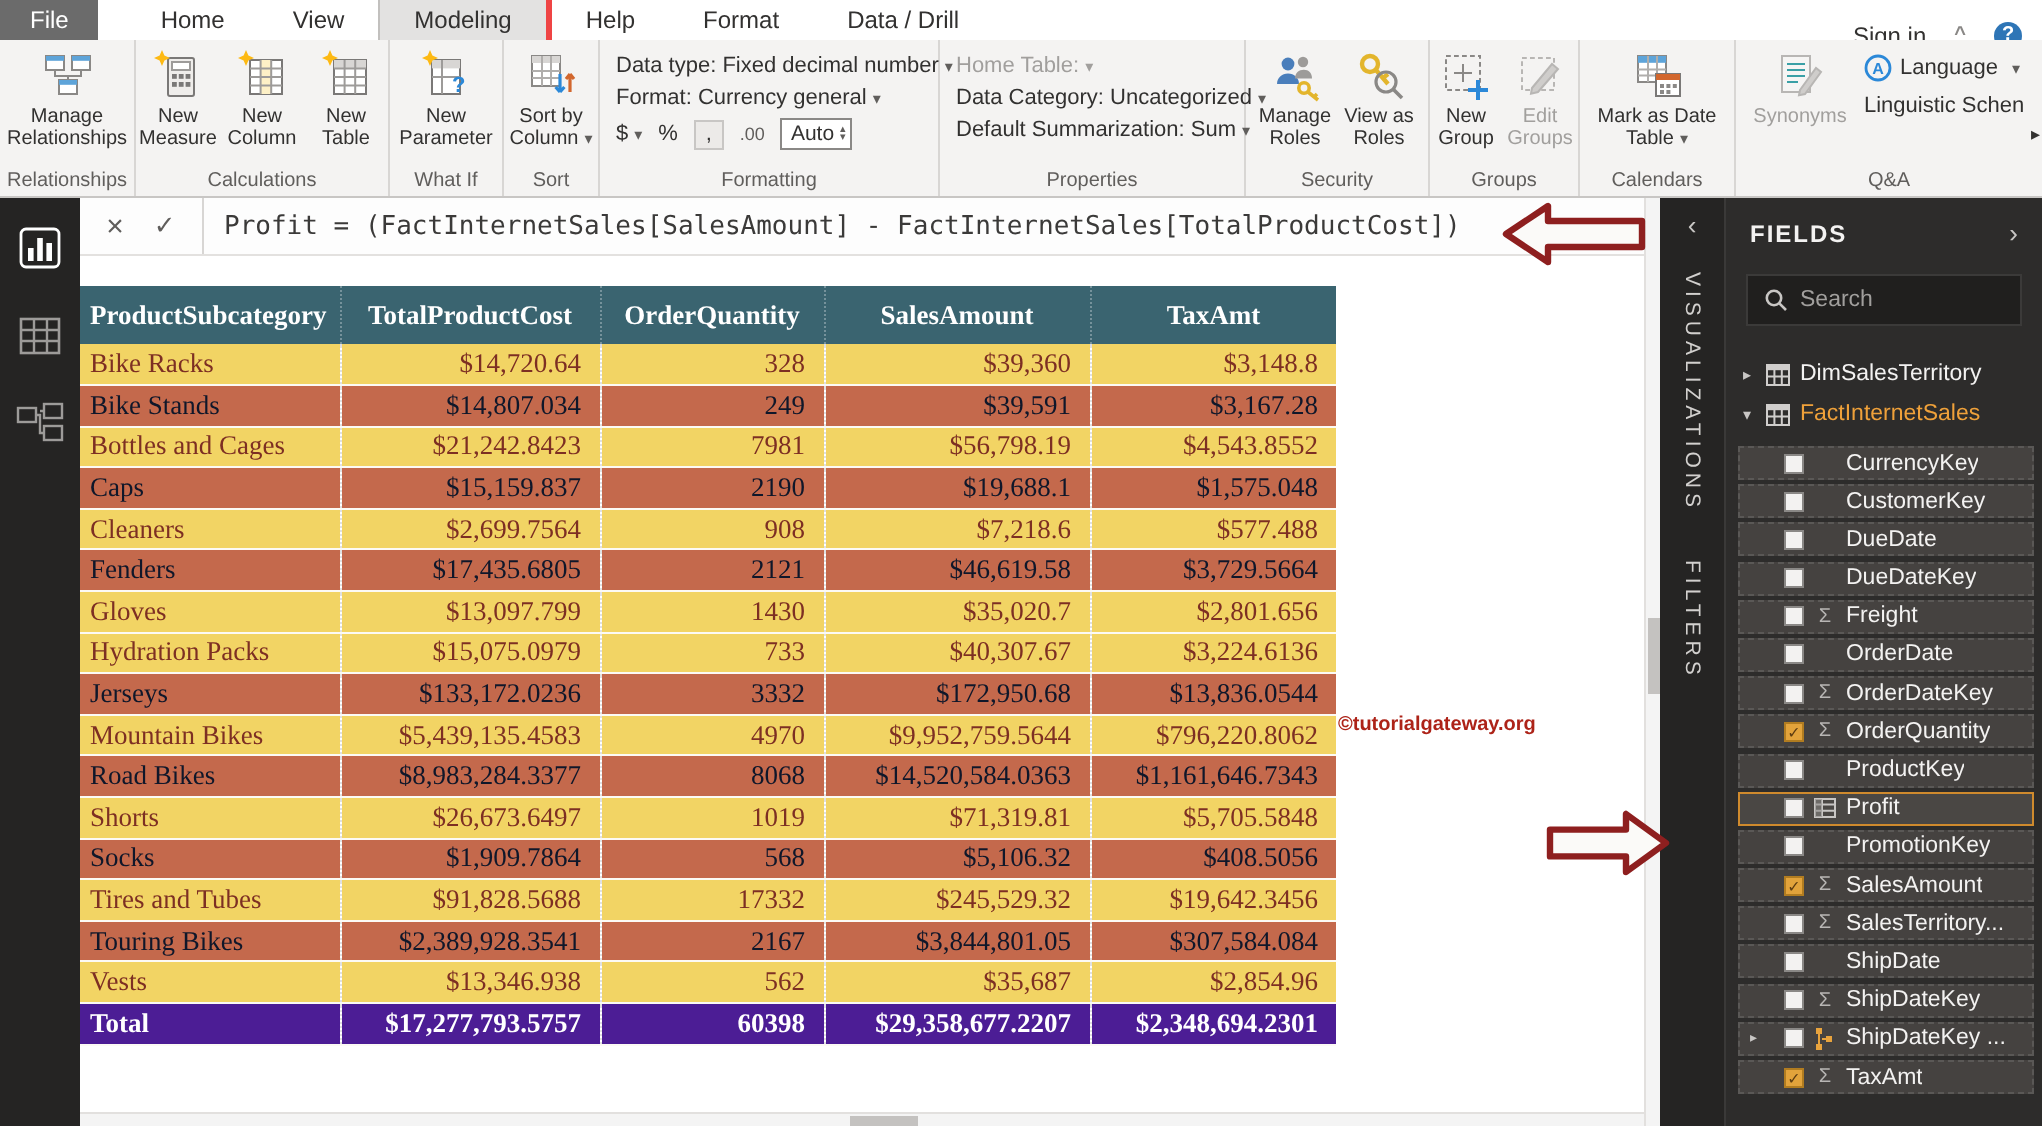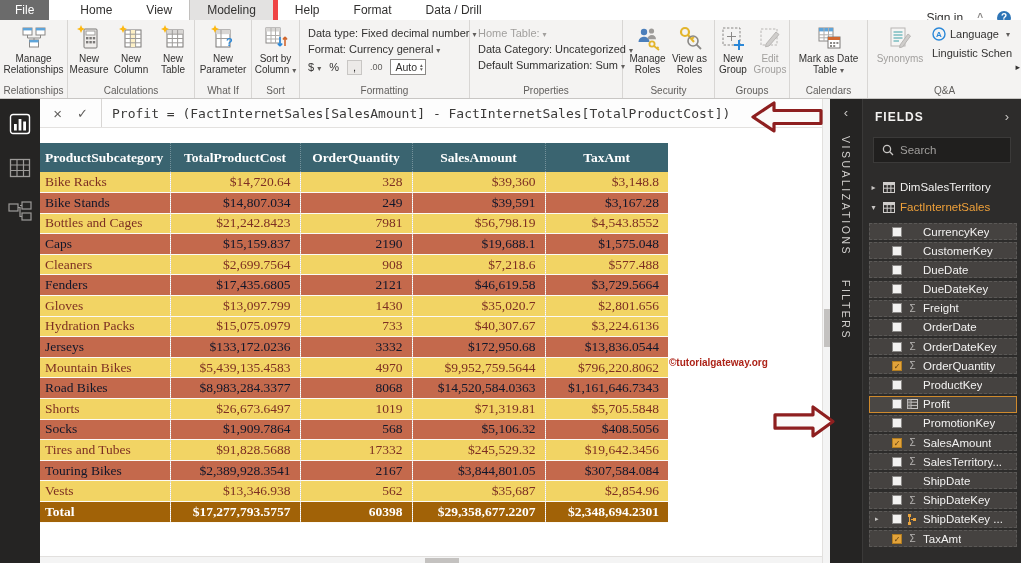--- a/index.html
+++ b/index.html
@@ -5,21 +5,21 @@
   * { margin:0; padding:0; box-sizing:border-box; }
   html,body { width:1021px; height:563px; overflow:hidden; background:#fff;
     font-family:"Liberation Sans","DejaVu Sans",sans-serif; }
   body { position:relative; font-size:12px; color:#323130; }
 
   
   #tabbar { position:absolute; left:0; top:0; width:1021px; height:36px;
     background:#fff; border-bottom:1px solid #dddbd9; display:flex; align-items:stretch; }
   .tab { line-height:20px; padding:0 17px; font-size:12px; color:#323130; cursor:default; white-space:nowrap; }
   .tab.file { background:#6b6b6b; color:#fff; padding:0 15px; margin-right:14px; }
-  .tab.selected { background:#e3e2e1; border-left:1px solid #c2c0be; border-right:5px solid #ef4444; }
+  .tab.selected { background:#e3e2e1; border-left:1px solid #c2c0be; border-right:3px solid #ef4444; }
   #signin-cluster { margin-left:auto; display:flex; align-items:center; gap:14px; padding-right:10px; }
   #signin { font-size:12px; color:#323130; }
   .chev-up { color:#8a8886; font-size:10px; font-weight:bold; }
   .help-circle { width:14px; height:14px; border-radius:50%; background:#2e75b6; color:#fff;
     font-size:10px; line-height:14px; text-align:center; font-weight:bold; }
 
   
   #ribbon { position:absolute; left:0; top:20px; width:1021px; height:79px;
     background:#f4f3f2; border-bottom:1px solid #c8c6c4; display:flex; }
   .rgroup { position:relative; border-right:1px solid #d8d6d4; height:100%; padding-top:3px; }
@@ -79,21 +79,21 @@
     height:29px; text-align:center; }
   #salestable th:first-child { text-align:left; padding-left:5px; }
   #salestable th + th { border-left:1px dotted rgba(255,255,255,0.3); }
   #salestable td { height:20.6px; font-size:13.5px; white-space:nowrap; overflow:hidden;
     border-bottom:1px solid rgba(250,245,235,0.5); }
   #salestable td + td { border-left:1px dotted rgba(0,0,0,0.12); }
   td.cat { text-align:left; padding-left:5px; }
   td.num { text-align:right; padding-right:9px; }
   tr.yellow td { background:#f2d464; color:#7d2f23; }
   tr.orange td { background:#c4694c; color:#0f172a; }
-  tr.totalrow td { background:#a16207; color:#fff; font-weight:bold; height:17px; font-size:13px;
+  tr.totalrow td { background:#4c1d95; color:#fff; font-weight:bold; height:17px; font-size:13px;
     border-bottom:none; }
   .watermark { position:absolute; left:629px; top:229px; font-size:10px; font-weight:bold;
     color:#ad2318; white-space:nowrap; }
 
   
   #vscroll { position:absolute; left:822px; top:99px; width:8px; height:464px; background:#f4f4f4;
     border-left:1px solid #e2e0de; }
   #vscroll .thumb { position:absolute; left:1px; top:210px; width:6px; height:38px; background:#c4c2c0; }
   #hscroll { position:absolute; left:40px; top:556px; width:782px; height:7px; background:#f4f4f4;
     border-top:1px solid #e2e0de; }

